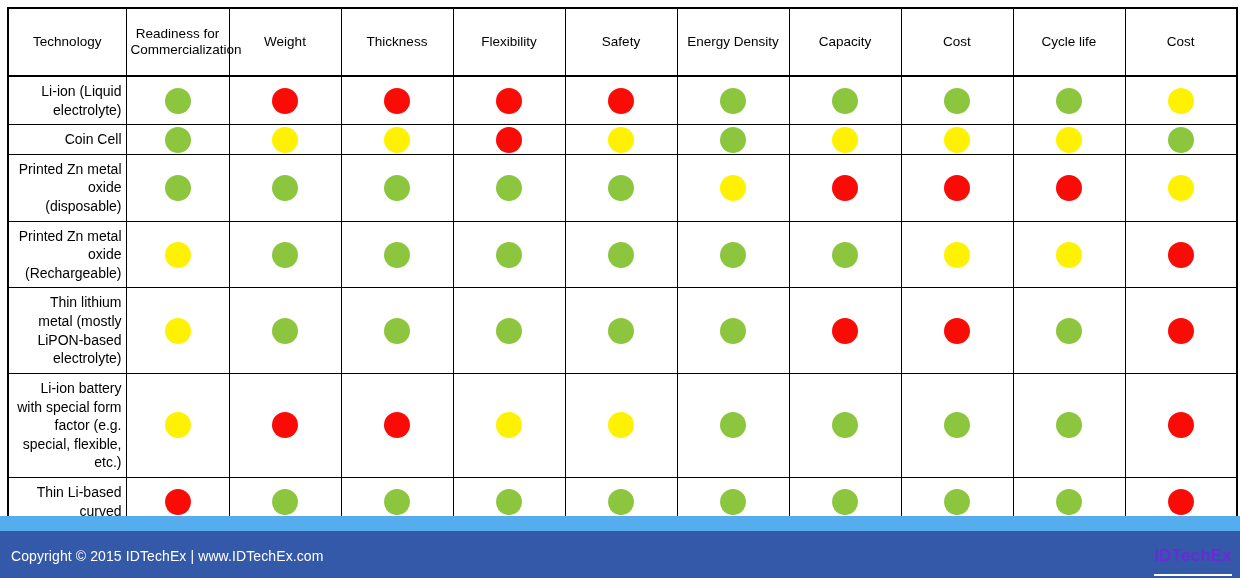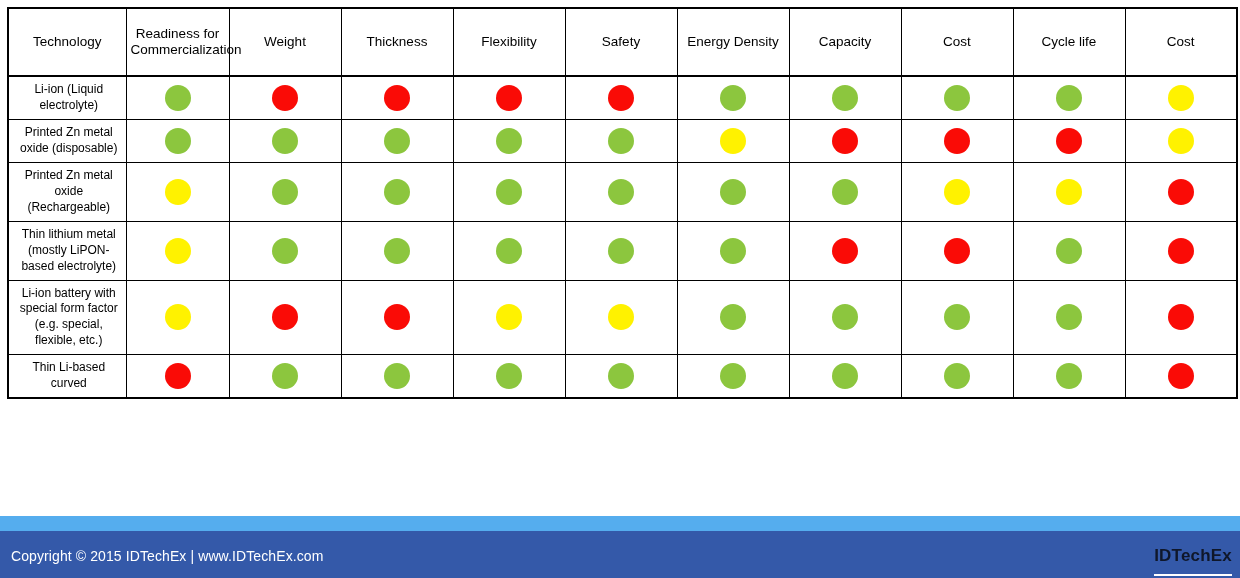--- a/index.html
+++ b/index.html
@@ -53,22 +53,22 @@
     border-left: 2px solid #000000;
   }
   table.matrix thead th.col-last {
     border-right: 2px solid #000000;
   }
   table.matrix tbody td {
     vertical-align: middle;
   }
   table.matrix tbody td.rowlabel {
     border-left: 2px solid #000000;
-    text-align: center;
-    font-size: 12px;
+    text-align: right;
+    font-size: 14px;
     color: #000000;
     line-height: 1.33;
     padding: 5px 4px 5px 7px;
   }
   table.matrix tbody td.dotcell {
     text-align: center;
   }
   table.matrix tbody td.col-last {
     border-right: 2px solid #000000;
   }
@@ -121,21 +121,21 @@
     top: 32px;
     color: #ffffff;
     font-size: 14px;
     letter-spacing: 0.1px;
     white-space: nowrap;
   }
   .footer-logo {
     position: absolute;
     right: 8px;
     top: 30px;
-    color: #0f172a;
+    color: #6d28d9;
     font-size: 17px;
     font-weight: bold;
     border-bottom: 2px solid #ffffff;
     padding-bottom: 8px;
     letter-spacing: 0.2px;
   }
 </style>
 </head>
 <body>
 
@@ -179,20 +179,33 @@
             <td class="dotcell"><span class="dot red"></span></td>
             <td class="dotcell"><span class="dot red"></span></td>
             <td class="dotcell"><span class="dot red"></span></td>
             <td class="dotcell"><span class="dot green"></span></td>
             <td class="dotcell"><span class="dot green"></span></td>
             <td class="dotcell"><span class="dot green"></span></td>
             <td class="dotcell"><span class="dot green"></span></td>
             <td class="dotcell col-last"><span class="dot yellow"></span></td>
           </tr>
           <tr>
+            <td class="rowlabel">Coin Cell</td>
+            <td class="dotcell"><span class="dot green"></span></td>
+            <td class="dotcell"><span class="dot yellow"></span></td>
+            <td class="dotcell"><span class="dot yellow"></span></td>
+            <td class="dotcell"><span class="dot red"></span></td>
+            <td class="dotcell"><span class="dot yellow"></span></td>
+            <td class="dotcell"><span class="dot green"></span></td>
+            <td class="dotcell"><span class="dot yellow"></span></td>
+            <td class="dotcell"><span class="dot yellow"></span></td>
+            <td class="dotcell"><span class="dot yellow"></span></td>
+            <td class="dotcell col-last"><span class="dot green"></span></td>
+          </tr>
+          <tr>
             <td class="rowlabel">Printed Zn metal oxide (disposable)</td>
             <td class="dotcell"><span class="dot green"></span></td>
             <td class="dotcell"><span class="dot green"></span></td>
             <td class="dotcell"><span class="dot green"></span></td>
             <td class="dotcell"><span class="dot green"></span></td>
             <td class="dotcell"><span class="dot green"></span></td>
             <td class="dotcell"><span class="dot yellow"></span></td>
             <td class="dotcell"><span class="dot red"></span></td>
             <td class="dotcell"><span class="dot red"></span></td>
             <td class="dotcell"><span class="dot red"></span></td>

